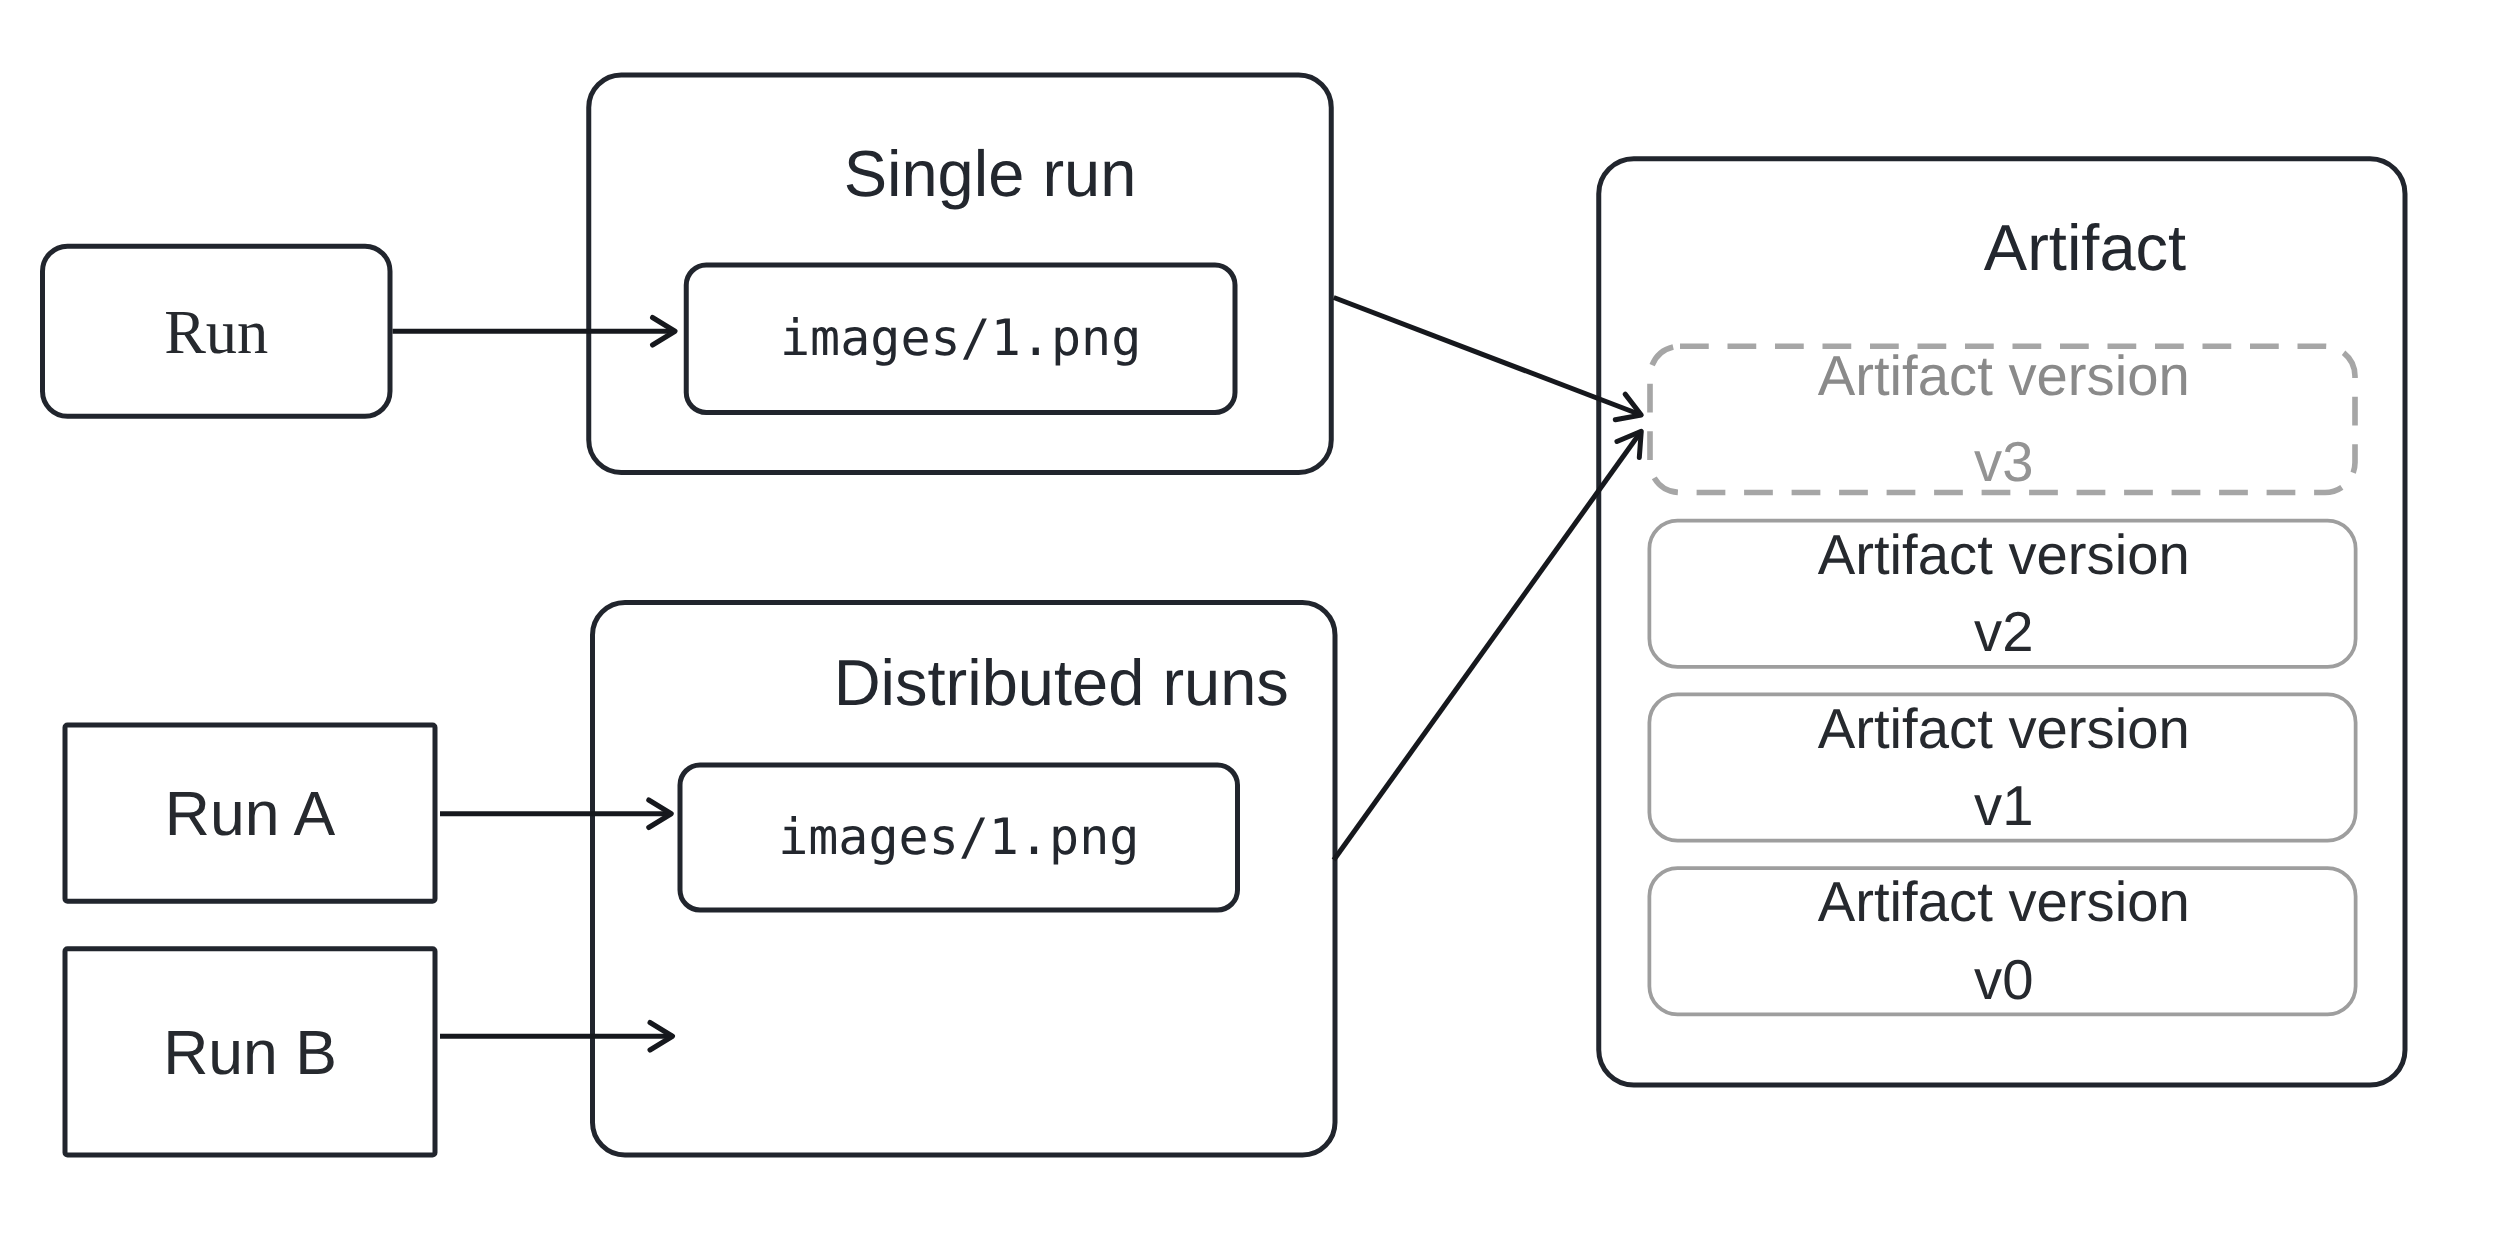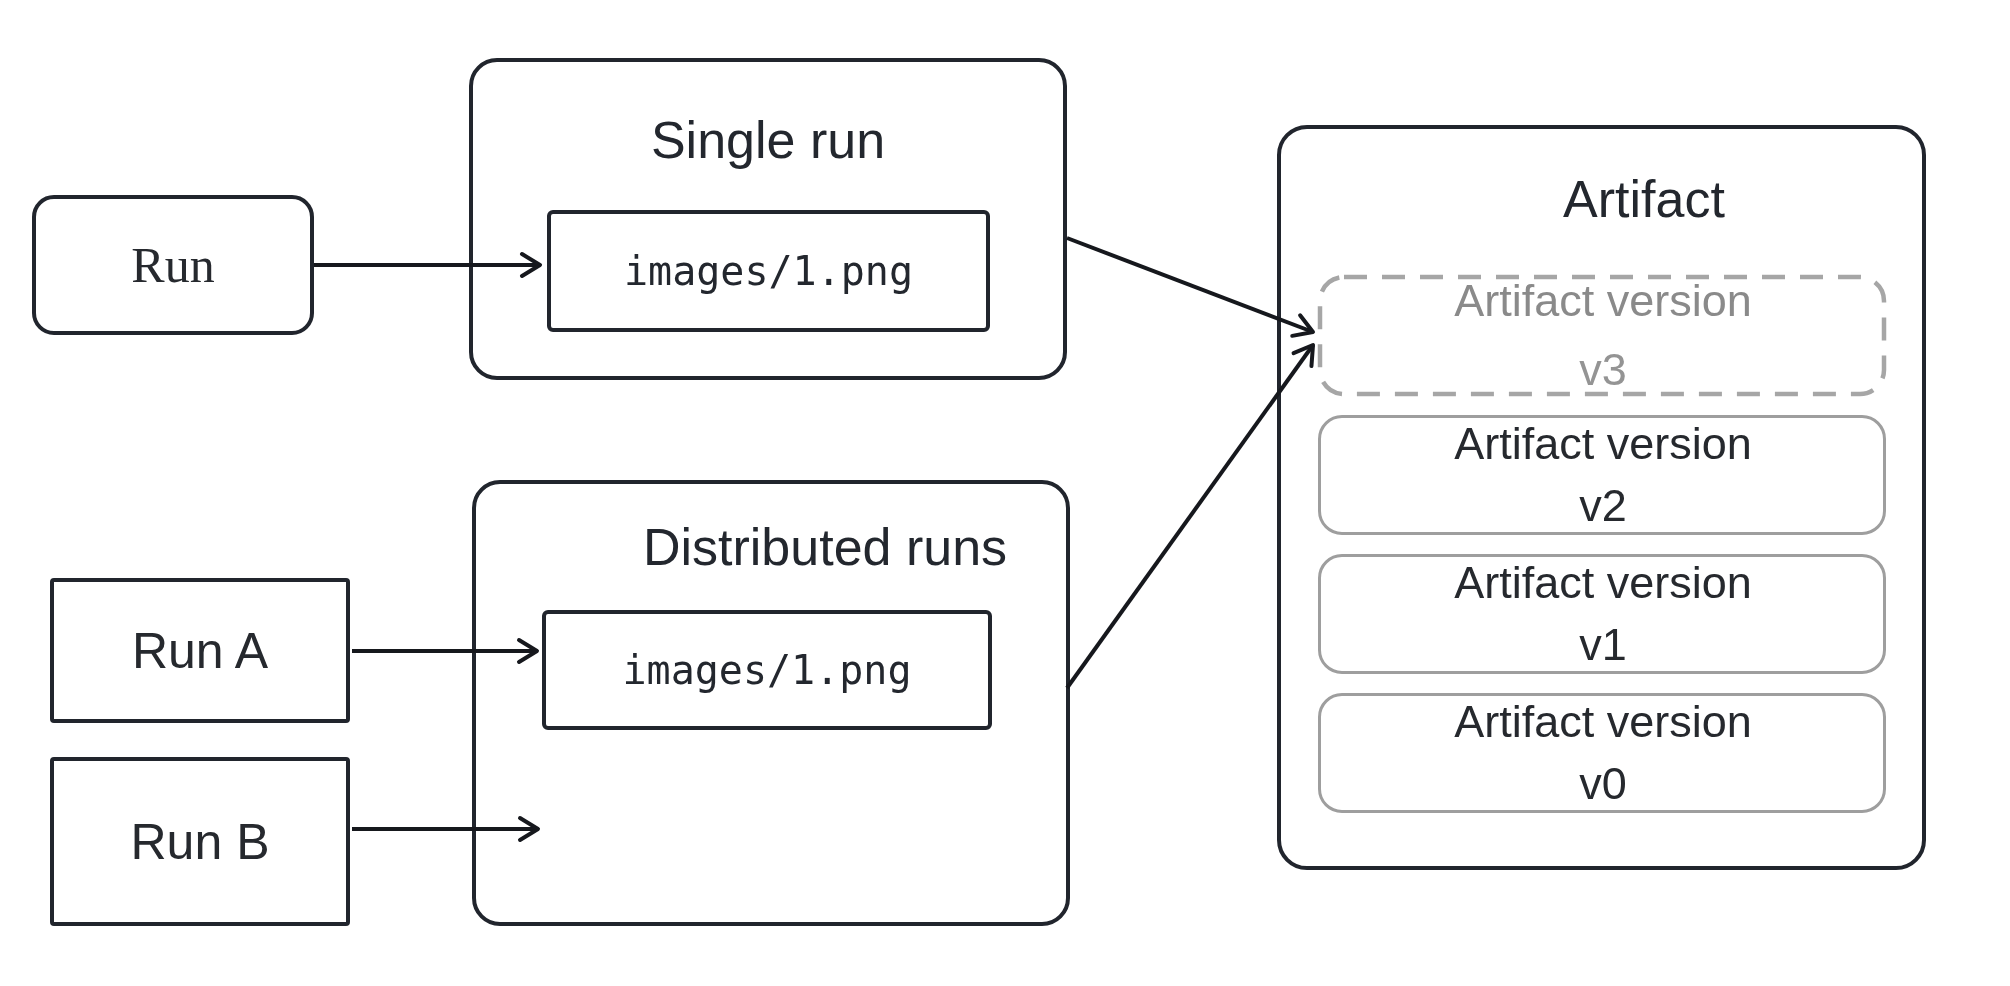--- a/index.html
+++ b/index.html
@@ -23,25 +23,26 @@
   .group-box{
     border:4px solid #21252d;
     border-radius:28px;
     background:#ffffff;
   }
   .group-title{
     text-align:center;
     font-size:52px;color:#23272e;
     line-height:1.1;
     white-space:nowrap;
+    margin-left:24px;
   }
   
   .file-box{
     border:4px solid #21252d;
-    border-radius:6px;
+    border-radius:18px;
     background:#ffffff;
     display:flex;align-items:center;justify-content:center;
     font-family:"DejaVu Sans Mono",monospace;
     font-size:40px;color:#23272e;
     white-space:nowrap;
   }
   
   .version-box{
     border:3px solid #9e9e9e;
     border-radius:24px;

